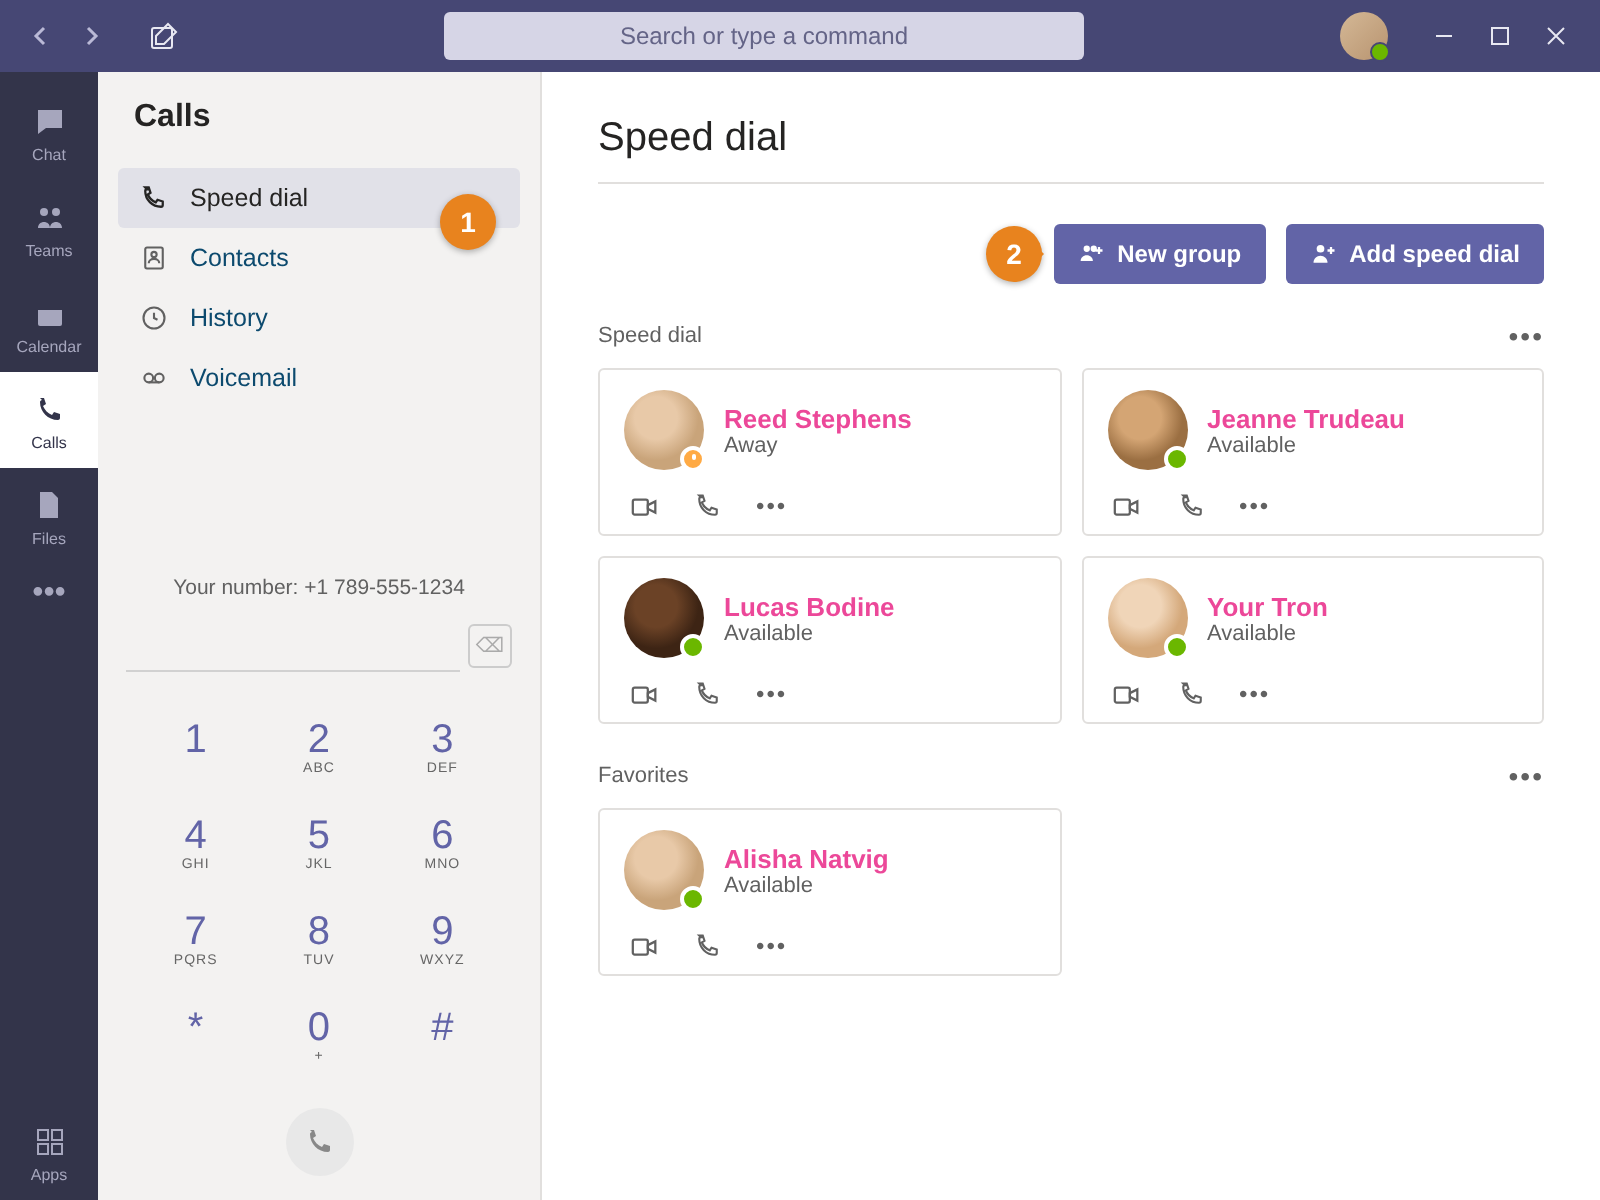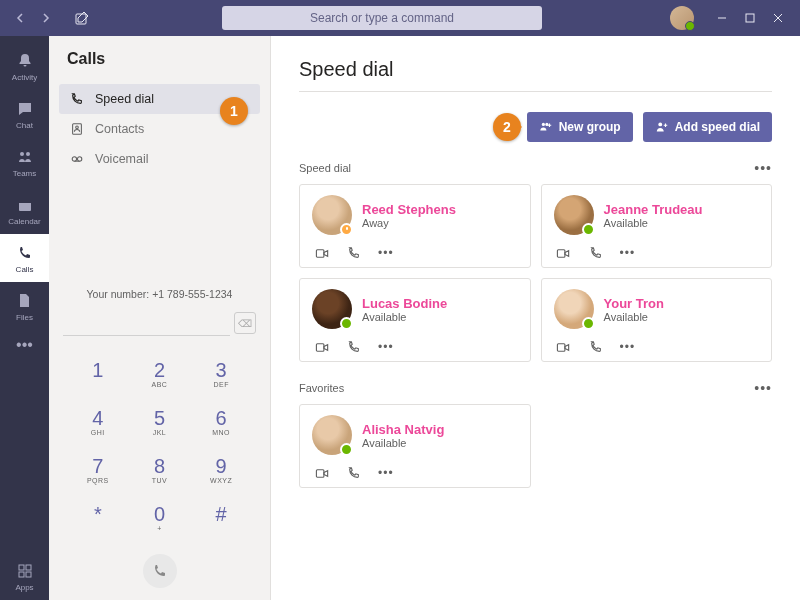--- a/index.html
+++ b/index.html
@@ -29,21 +29,21 @@
 .rail-icon { width: 20px; height: 20px; display: flex; align-items: center; justify-content: center; }
 .rail-label { font-size: 8px; }
 .rail-spacer { flex: 1; }
 .rail-ellipsis { color: #a6a6bd; font-size: 16px; height: 30px; display: flex; align-items: center; cursor: pointer; }
 
 
 .left-panel { width: 222px; background: #f3f2f1; display: flex; flex-direction: column; border-right: 1px solid #e1dfdd; }
 .panel-header { padding: 14px 18px 10px; }
 .panel-title { font-size: 16px; font-weight: 700; color: #252423; }
 .call-nav { padding: 6px 10px; }
-.call-nav-item { display: flex; align-items: center; gap: 10px; height: 30px; padding: 0 10px; border-radius: 3px; font-size: 12.5px; color: #737373; cursor: pointer; }
+.call-nav-item { display: flex; align-items: center; gap: 10px; height: 30px; padding: 0 10px; border-radius: 3px; font-size: 12.5px; color: #0c4a6e; cursor: pointer; }
 .call-nav-item.selected { background: #e1e1e8; color: #252423; font-weight: 400; }
 .call-nav-icon { width: 16px; height: 16px; display: flex; align-items: center; justify-content: center; color: #616161; }
 .call-nav-item.selected .call-nav-icon { color: #252423; }
 
 .your-number { text-align: center; font-size: 10.5px; color: #616161; padding: 10px 0 6px; }
 .number-input-row { display: flex; align-items: center; padding: 4px 14px 8px; }
 .number-input { flex: 1; height: 26px; border: none; border-bottom: 1px solid #d1d1d1; background: transparent; font-size: 12px; padding: 0 4px; }
 .backspace { width: 22px; height: 22px; display: flex; align-items: center; justify-content: center; color: #aaa; cursor: pointer; font-size: 10px; border: 1px solid #ccc; border-radius: 3px; margin-left: 4px; }
 
 .dialpad { display: grid; grid-template-columns: repeat(3, 1fr); gap: 0; padding: 6px 18px 8px; }
@@ -139,28 +139,20 @@
       </div>
   </div>
 </div>
 
 <div class="app-body">
 
   <div class="app-rail">
     <div class="rail-item">
       <div class="rail-icon">
           <svg width="16" height="16" viewBox="0 0 16 16" fill="currentColor">
-            <path d="M8 1a4 4 0 0 0-4 4v3l-1.5 2v1h11v-1L12 8V5a4 4 0 0 0-4-4zm-1.5 11a1.5 1.5 0 0 0 3 0z"></path>
-          </svg>
-        </div>
-      <div class="rail-label">Activity</div>
-    </div>
-    <div class="rail-item">
-      <div class="rail-icon">
-          <svg width="16" height="16" viewBox="0 0 16 16" fill="currentColor">
             <path d="M2 2h12v9H6l-4 3V2z"></path>
           </svg>
         </div>
       <div class="rail-label">Chat</div>
     </div>
     <div class="rail-item">
       <div class="rail-icon">
           <svg width="16" height="16" viewBox="0 0 16 16" fill="currentColor">
             <circle cx="5" cy="5" r="2"></circle>
             <circle cx="11" cy="5" r="2"></circle>
@@ -224,20 +216,29 @@
       </div>
       <div class="call-nav-item">
         <div class="call-nav-icon">
             <svg width="14" height="14" viewBox="0 0 16 16" fill="none" stroke="currentColor" stroke-width="1.2">
               <rect x="3" y="2" width="10" height="12" rx="1"></rect>
               <circle cx="8" cy="6" r="1.5"></circle>
               <path d="M5 11c0-1.5 1.5-2.5 3-2.5s3 1 3 2.5"></path>
             </svg>
           </div>
         <span>Contacts</span>
+      </div>
+      <div class="call-nav-item">
+        <div class="call-nav-icon">
+            <svg width="14" height="14" viewBox="0 0 16 16" fill="none" stroke="currentColor" stroke-width="1.2">
+              <circle cx="8" cy="8" r="6"></circle>
+              <path d="M8 5v3l2 1"></path>
+            </svg>
+          </div>
+        <span>History</span>
       </div>
       <div class="call-nav-item">
         <div class="call-nav-icon">
             <svg width="14" height="14" viewBox="0 0 16 16" fill="none" stroke="currentColor" stroke-width="1.2">
               <circle cx="5" cy="8" r="2.5"></circle>
               <circle cx="11" cy="8" r="2.5"></circle>
               <line x1="5" y1="10.5" x2="11" y2="10.5"></line>
             </svg>
           </div>
         <span>Voicemail</span>

